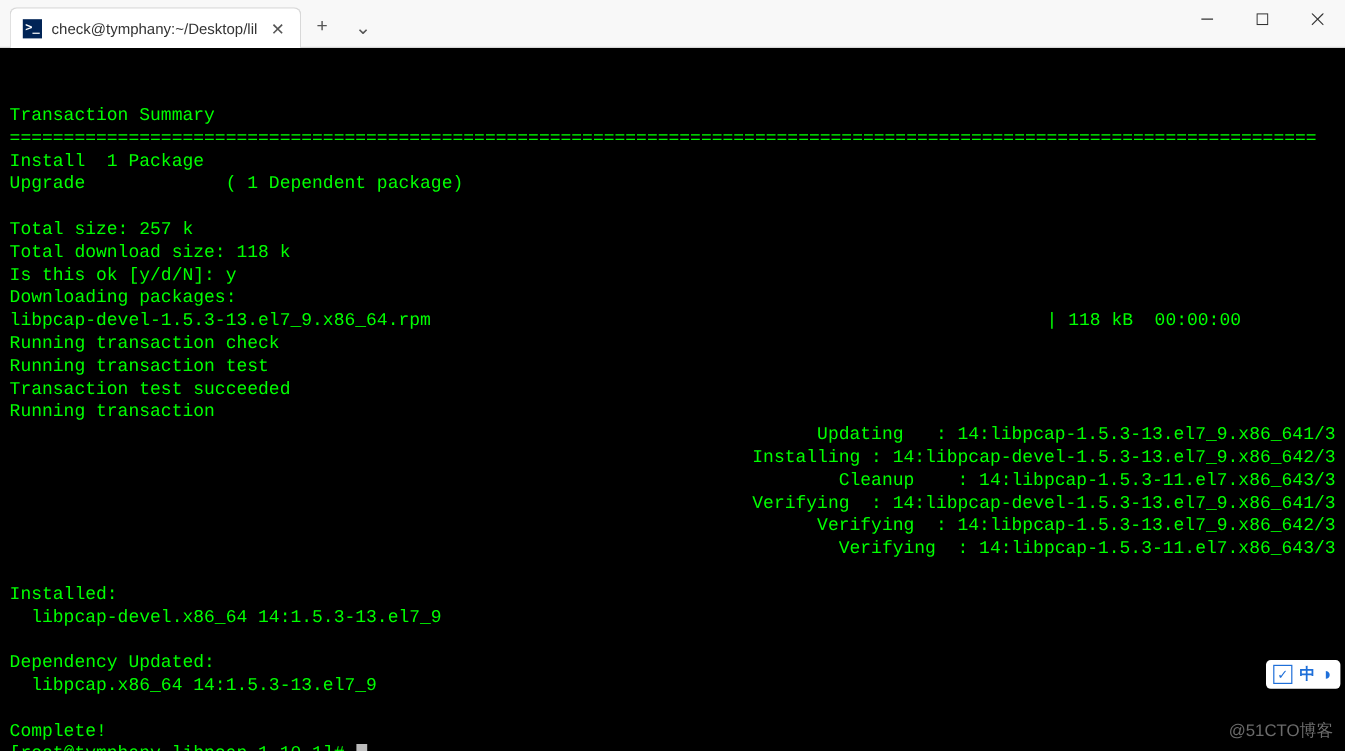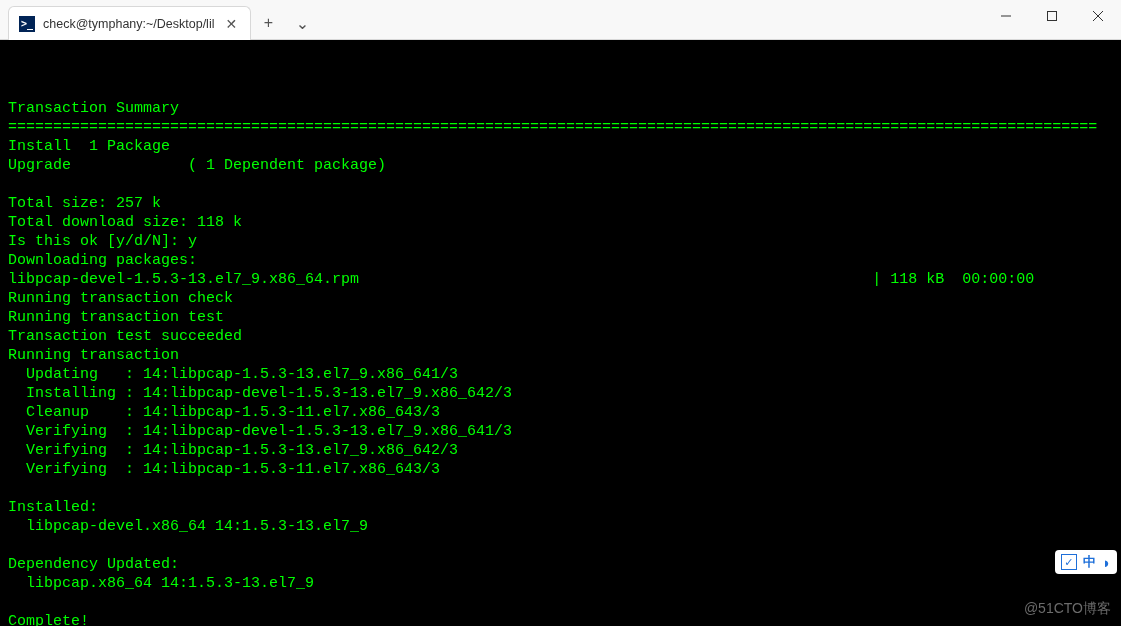--- a/index.html
+++ b/index.html
@@ -79,26 +79,26 @@
     justify-content: center;
     color: #333;
   }
   .win-btn svg { stroke: #333; fill: none; }
   .terminal {
     background: #000;
     color: #00ff00;
     font-family: Consolas, "Courier New", monospace;
     font-size: 15px;
     line-height: 19px;
-    padding: 40px 8px 8px 8px;
+    padding: 28px 8px 8px 8px;
     white-space: pre;
     height: calc(626px - 40px);
     overflow: hidden;
   }
-  .row { display: flex; justify-content: flex-start; }
+  .row { display: flex; justify-content: flex-end; }
   .prompt-inner { font-weight: normal; }
   .cursor {
     display: inline-block;
     width: 9px; height: 17px;
     background: #bbbbbb;
     vertical-align: text-bottom;
     margin-left: 1px;
   }
   .ime-bar {
     position: absolute;

